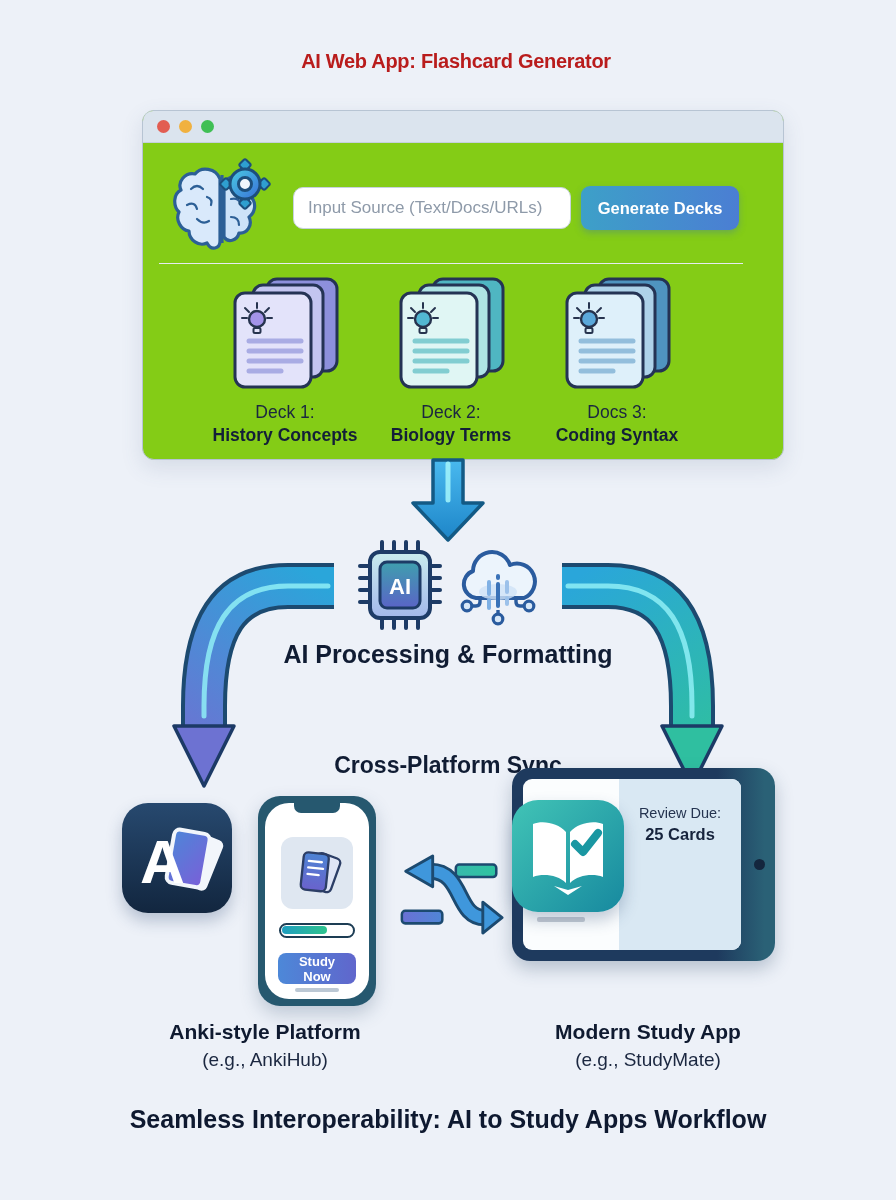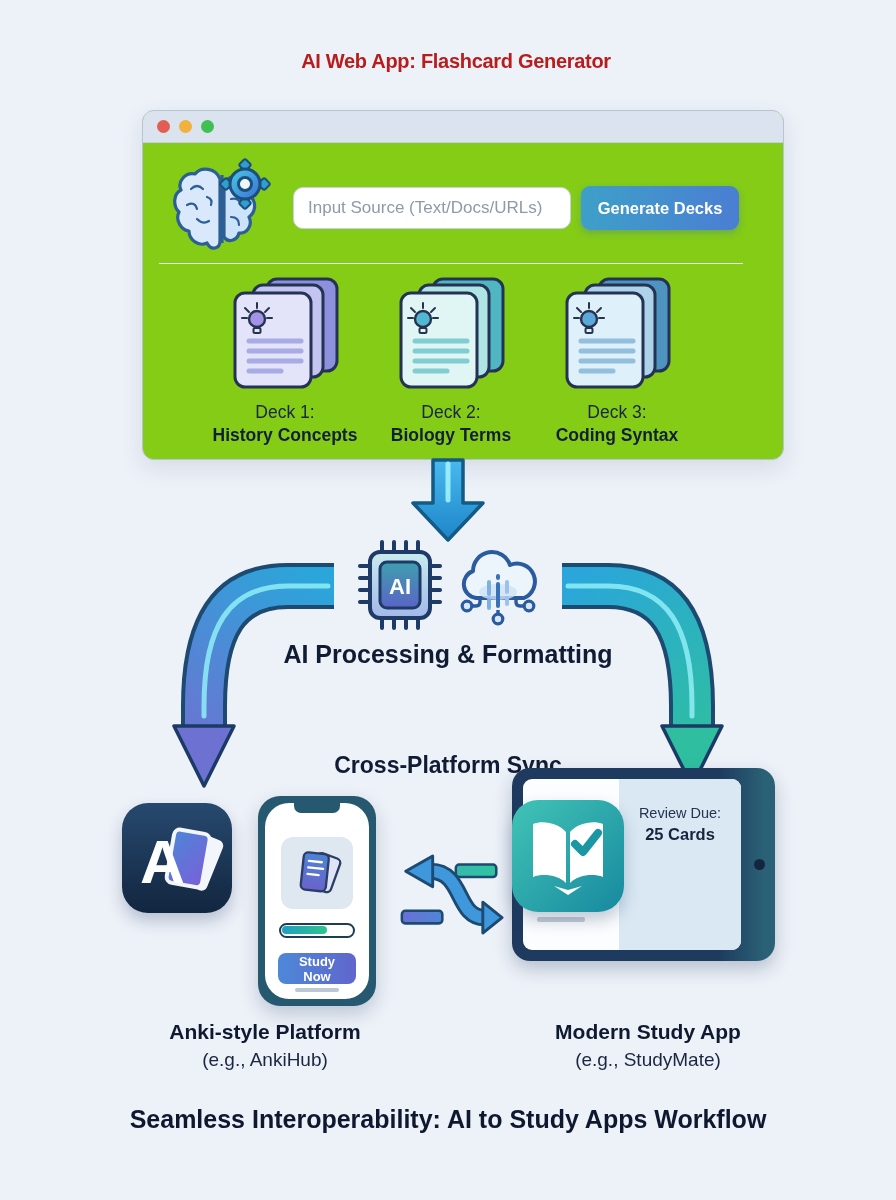--- a/index.html
+++ b/index.html
@@ -246,21 +246,21 @@
             <circle cx="8" cy="16" r="8" fill="#5ba8da" stroke="#26334e" stroke-width="2.4"></circle>
             <rect x="4.5" y="25" width="7" height="5" rx="1.5" fill="#def0fa" stroke="#26334e" stroke-width="2"></rect>
           </g>
           <g stroke="#93bedc" stroke-width="5" stroke-linecap="round">
             <line x1="24" y1="64" x2="76" y2="64"></line>
               <line x1="24" y1="74" x2="76" y2="74"></line>
             <line x1="24" y1="84" x2="76" y2="84"></line>
               <line x1="24" y1="94" x2="56" y2="94"></line>
           </g>
         </svg>
-        <div class="deck-line1">Deck 3:</div>
+        <div class="deck-line1">Docs 3:</div>
         <div class="deck-line2">Coding Syntax</div>
       </div>
 
     </div>
   </div>
 
   <div class="abs" style="left:403px;top:458px;">
     <svg viewBox="0 0 90 85" width="90" height="85">
       <path d="M30,2 H60 V45 H80 L45,82 L10,45 H30 Z" fill="url(#gDown)" stroke="#135a85" stroke-width="3.5" stroke-linejoin="round"></path>
       <line x1="45" y1="6" x2="45" y2="42" stroke="#9ff2fb" stroke-width="5" stroke-linecap="round" opacity=".9"></line>

